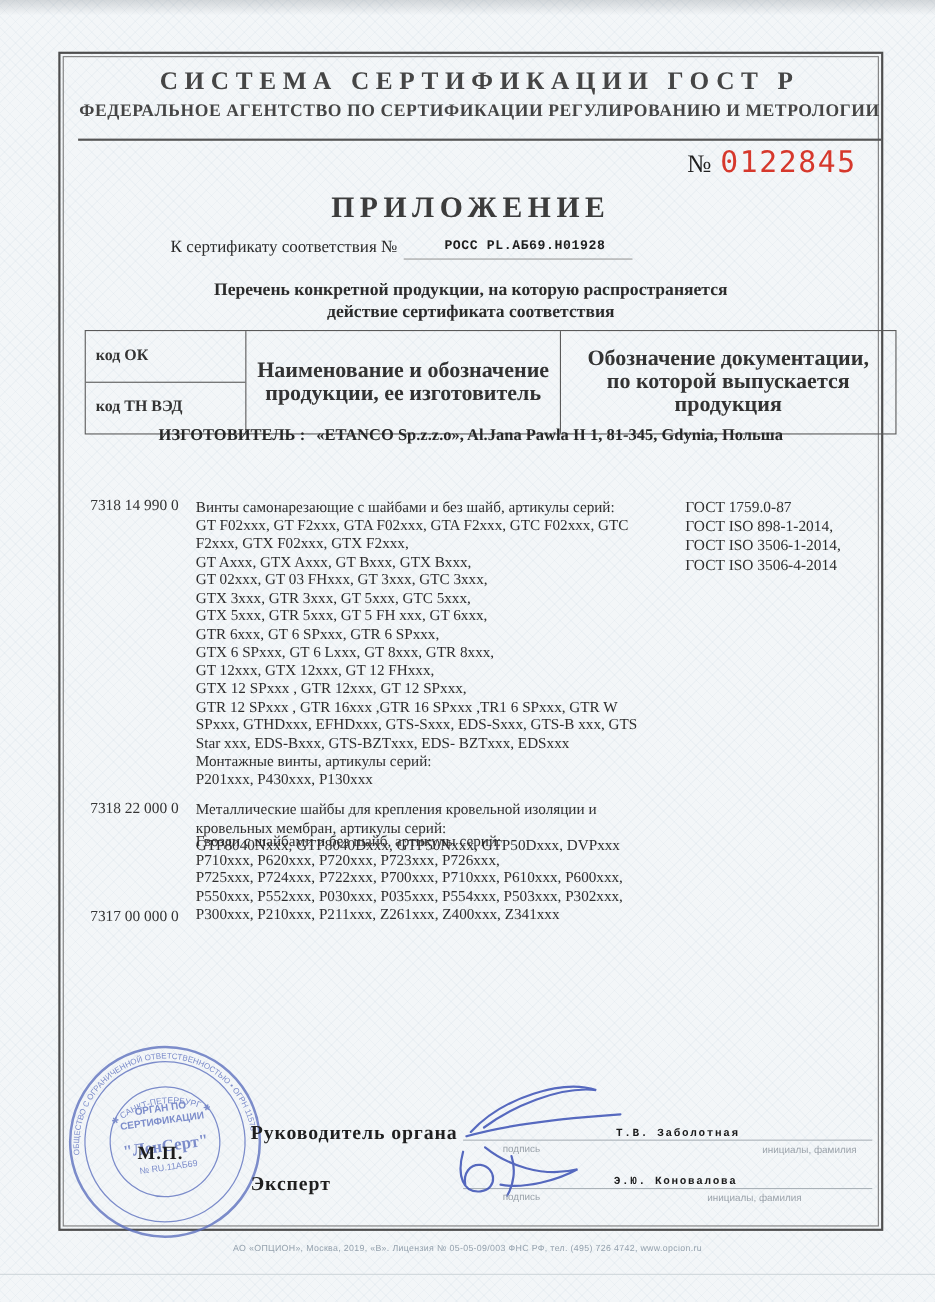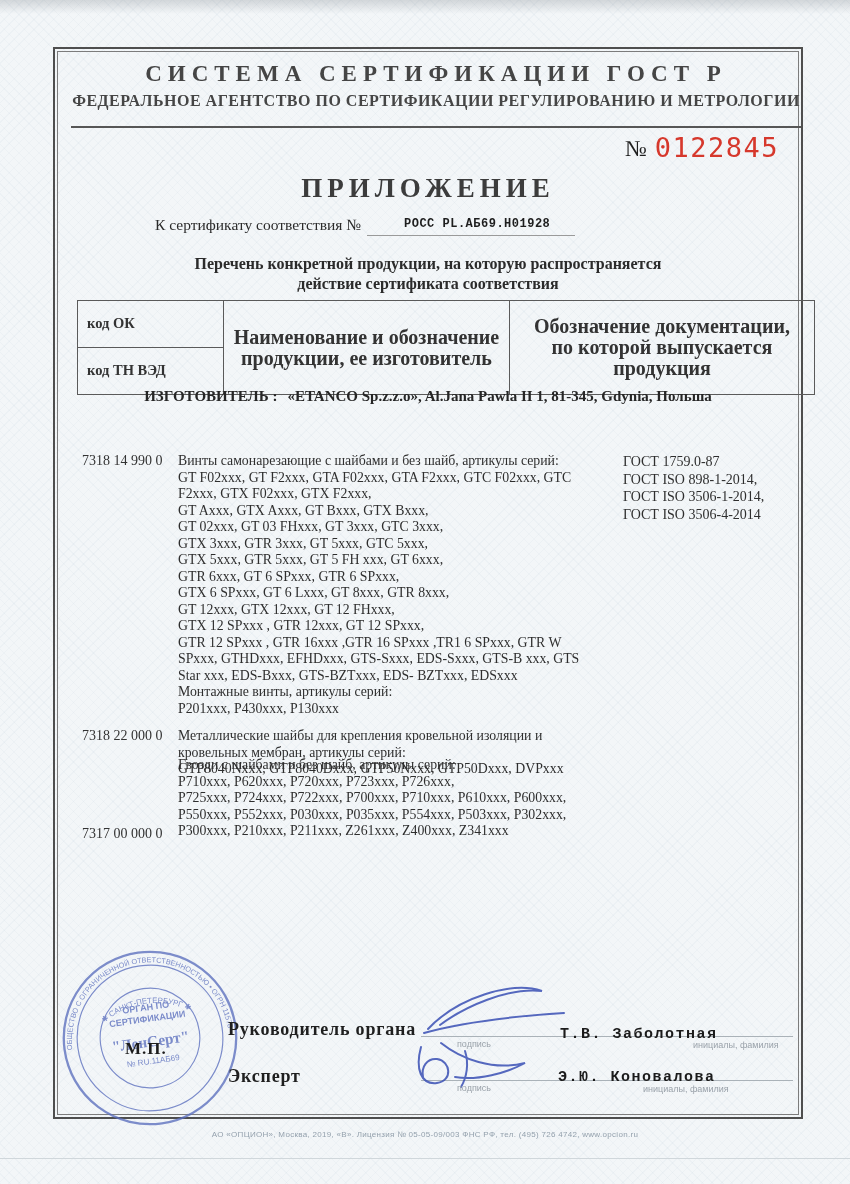--- a/index.html
+++ b/index.html
@@ -72,21 +72,21 @@
     letter-spacing:0.8px; color:#1f1f1f; }
   .role.r1 { top:970px; }
   .role.r2 { top:1017px; }
 
   .sig-line { position:absolute; left:366px; width:372px; border-top:1px solid #aab2b8; }
   .sig-line.l1 { top:987px; }
   .sig-line.l2 { top:1031px; }
   .tiny-label { position:absolute; font-family:"Liberation Sans", sans-serif;
     font-size:9px; color:#9aa2aa; }
   .sig-name { position:absolute; font-family:"Liberation Mono", monospace;
-    font-size:15px; font-weight:bold; color:#1b1b1b; letter-spacing:1.5px; white-space:nowrap; }
+    font-size:10px; font-weight:bold; color:#1b1b1b; letter-spacing:1.5px; white-space:nowrap; }
   .sig-svg { position:absolute; pointer-events:none; }
 
   .footer { position:absolute; top:1130px; left:0; width:100%; text-align:center;
     font-family:"Liberation Sans", sans-serif; font-size:8px; letter-spacing:0.3px;
     color:#94a1ad; }
 </style>
 </head>
 <body>
 
 <div class="page">

